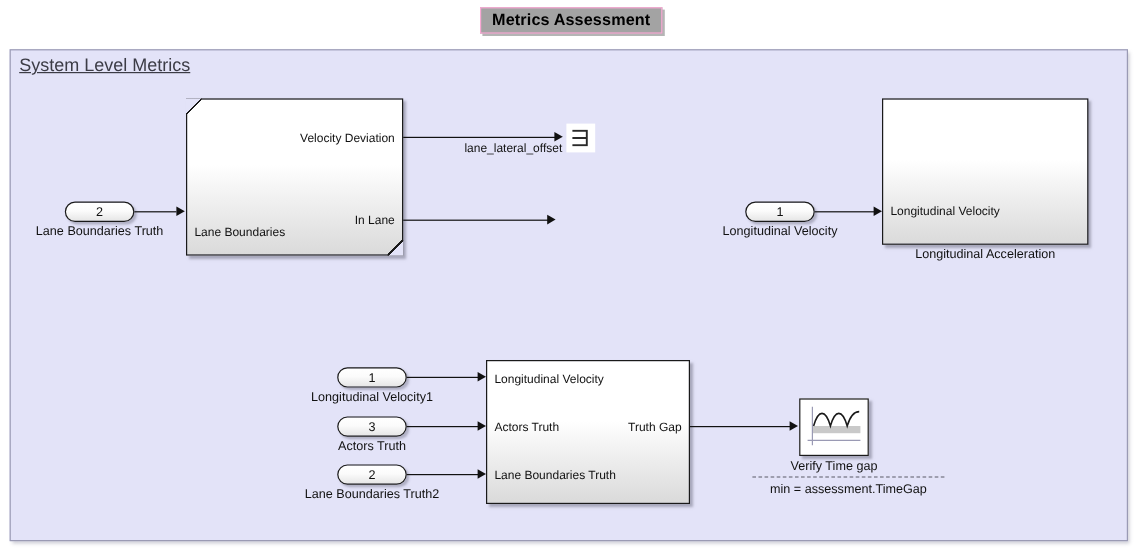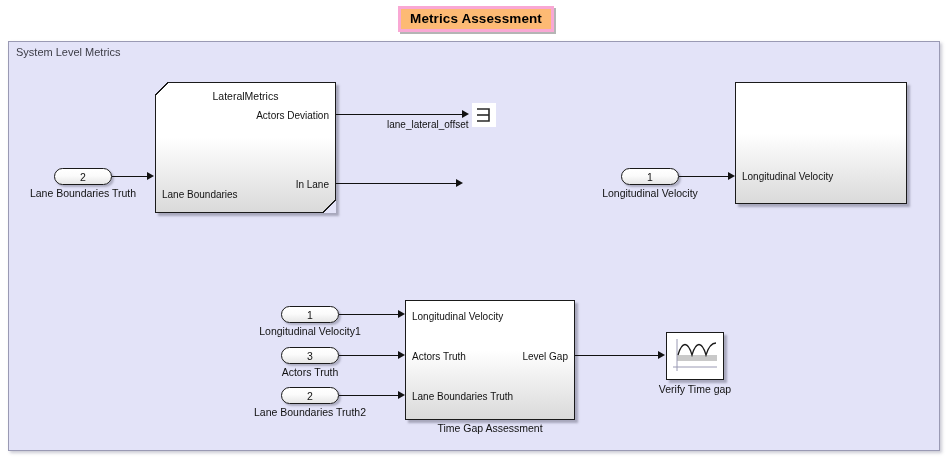--- a/index.html
+++ b/index.html
@@ -7,36 +7,36 @@
     width:952px;height:461px;background:#ffffff;
     font-family:"Liberation Sans", sans-serif;
     overflow:hidden;position:relative;
   }
   
   #title-bar{
     position:absolute;left:0;top:6px;width:952px;
     display:flex;justify-content:center;
   }
   #title-box{
-    border:3px solid #f9a8d4;background:#fdba74;
+    border:1px solid #f9a8d4;background:#a3a3a3;
     padding:2px 9px 3px 9px;
     font-size:13.5px;font-weight:bold;color:#000;
     letter-spacing:.1px;
     box-shadow:2px 2px 0 rgba(120,120,120,.55);
   }
   
   #canvas{
     position:absolute;left:8px;top:41px;width:932px;height:410px;
     background:#e3e3f8;border:1px solid #9a9ab4;
     box-shadow:2px 2px 3px rgba(140,140,160,.45);
     box-sizing:border-box;
   }
   #canvas-label{
     position:absolute;left:7px;top:4px;
-    font-size:11px;color:#3c3c46;
+    font-size:15px;color:#3c3c46;text-decoration:underline;
   }
   
   .blk{
     position:absolute;box-sizing:border-box;
     border:1.4px solid #1a1a1a;
     background:linear-gradient(to bottom,#ffffff 0%,#ffffff 42%,#f2f2f2 62%,#dadada 100%);
     box-shadow:2.5px 2.5px 2px rgba(110,110,130,.5);
   }
   .blk .bname{
     position:absolute;left:0;right:0;top:100%;margin-top:3px;
@@ -123,23 +123,22 @@
 
   <div class="inport" style="left:45px;top:126px;">
     <span>2</span>
     <span class="iname">Lane Boundaries Truth</span>
   </div>
 
   <div class="wire" style="left:103px;top:134px;width:35px;"></div>
   <div class="arrow" style="left:138px;top:130px;"></div>
 
   <div class="blk cham-tl cham-br" style="left:146px;top:40px;width:181px;height:131px;">
-    <div class="inner-title">LateralMetrics</div>
     <div class="port in" style="top:58px;margin-top:48px;">Lane Boundaries</div>
-    <div class="port out" style="top:27px;">Actors Deviation</div>
+    <div class="port out" style="top:27px;">Velocity Deviation</div>
     <div class="port out" style="top:96px;padding-left:32px;">In Lane</div>
   </div>
 
   <div class="wire" style="left:327px;top:72px;width:128px;"></div>
   <div class="arrow" style="left:453px;top:68px;"></div>
   <div class="siglabel" style="left:378px;top:77px;">lane_lateral_offset</div>
 
   <div class="term" style="left:463px;top:61px;">
     <svg width="16" height="14" viewBox="0 0 16 14">
       <path d="M1 1 H13 V13 H1" fill="none" stroke="#2a2a2a" stroke-width="1.6"></path>
@@ -153,20 +152,21 @@
 
   <div class="inport" style="left:612px;top:126px;">
     <span>1</span>
     <span class="iname">Longitudinal Velocity</span>
   </div>
   <div class="wire" style="left:670px;top:134px;width:51px;"></div>
   <div class="arrow" style="left:719px;top:130px;"></div>
 
   <div class="blk" style="left:726px;top:40px;width:172px;height:122px;">
     <div class="port in" style="top:88px;">Longitudinal Velocity</div>
+    <div class="bname">Longitudinal Acceleration</div>
   </div>
 
   <div class="inport" style="left:272px;top:264px;">
     <span>1</span>
     <span class="iname">Longitudinal Velocity1</span>
   </div>
   <div class="wire" style="left:330px;top:272px;width:61px;"></div>
   <div class="arrow" style="left:389px;top:268px;"></div>
 
   <div class="inport" style="left:272px;top:305px;">
@@ -180,32 +180,35 @@
     <span>2</span>
     <span class="iname">Lane Boundaries Truth2</span>
   </div>
   <div class="wire" style="left:330px;top:353px;width:61px;"></div>
   <div class="arrow" style="left:389px;top:349px;"></div>
 
   <div class="blk" style="left:396px;top:258px;width:170px;height:120px;">
     <div class="port in" style="top:10px;">Longitudinal Velocity</div>
     <div class="port in" style="top:50px;">Actors Truth</div>
     <div class="port in" style="top:90px;">Lane Boundaries Truth</div>
-    <div class="port out" style="top:50px;">Level Gap</div>
-    <div class="bname">Time Gap Assessment</div>
+    <div class="port out" style="top:50px;">Truth Gap</div>
   </div>
 
   <div class="wire" style="left:566px;top:313px;width:85px;"></div>
   <div class="arrow" style="left:649px;top:309px;"></div>
 
   <div class="scope" style="left:657px;top:290px;">
     <svg width="48" height="38" viewBox="0 0 48 38">
       <rect x="0" y="0" width="48" height="38" fill="#ffffff"></rect>
       <rect x="6" y="18" width="40" height="6" fill="#c9c9c9"></rect>
       <line x1="6" y1="2" x2="6" y2="34" stroke="#9a9ab4" stroke-width="1"></line>
       <line x1="2" y1="30" x2="46" y2="30" stroke="#9a9ab4" stroke-width="1"></line>
       <path d="M7 18 C11 4, 17 4, 21 18 C25 4, 31 4, 35 18 C38 8, 42 6, 45 6" fill="none" stroke="#1a1a1a" stroke-width="1.3"></path>
     </svg>
     <div class="sname">Verify Time gap</div>
   </div>
 
+  <div class="annot" style="left:618px;top:355px;width:160px;">
+    <div class="dashline"></div>
+    <div class="atext">min = assessment.TimeGap</div>
+  </div>
 
 </div>
 
 </body></html>

